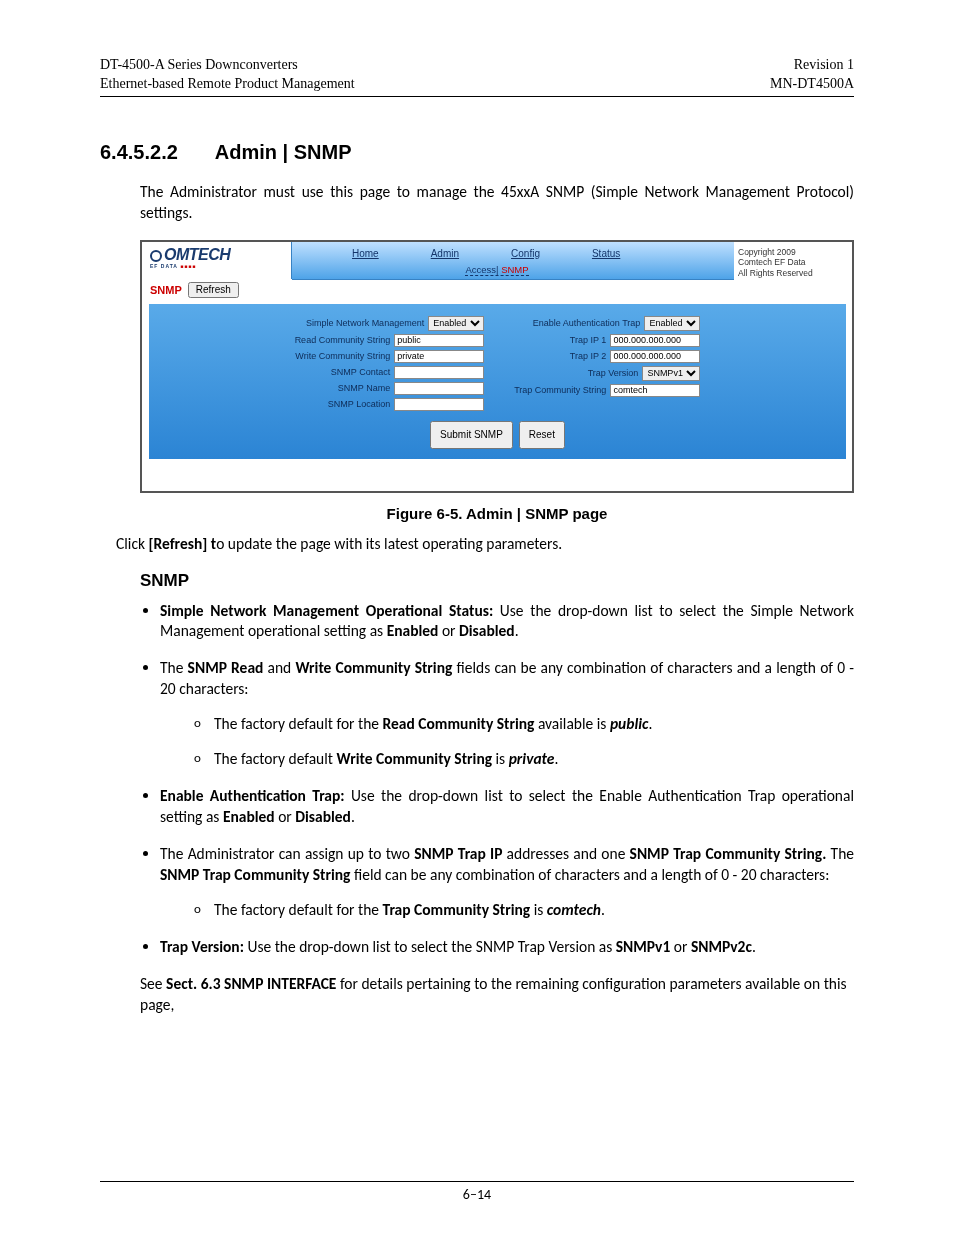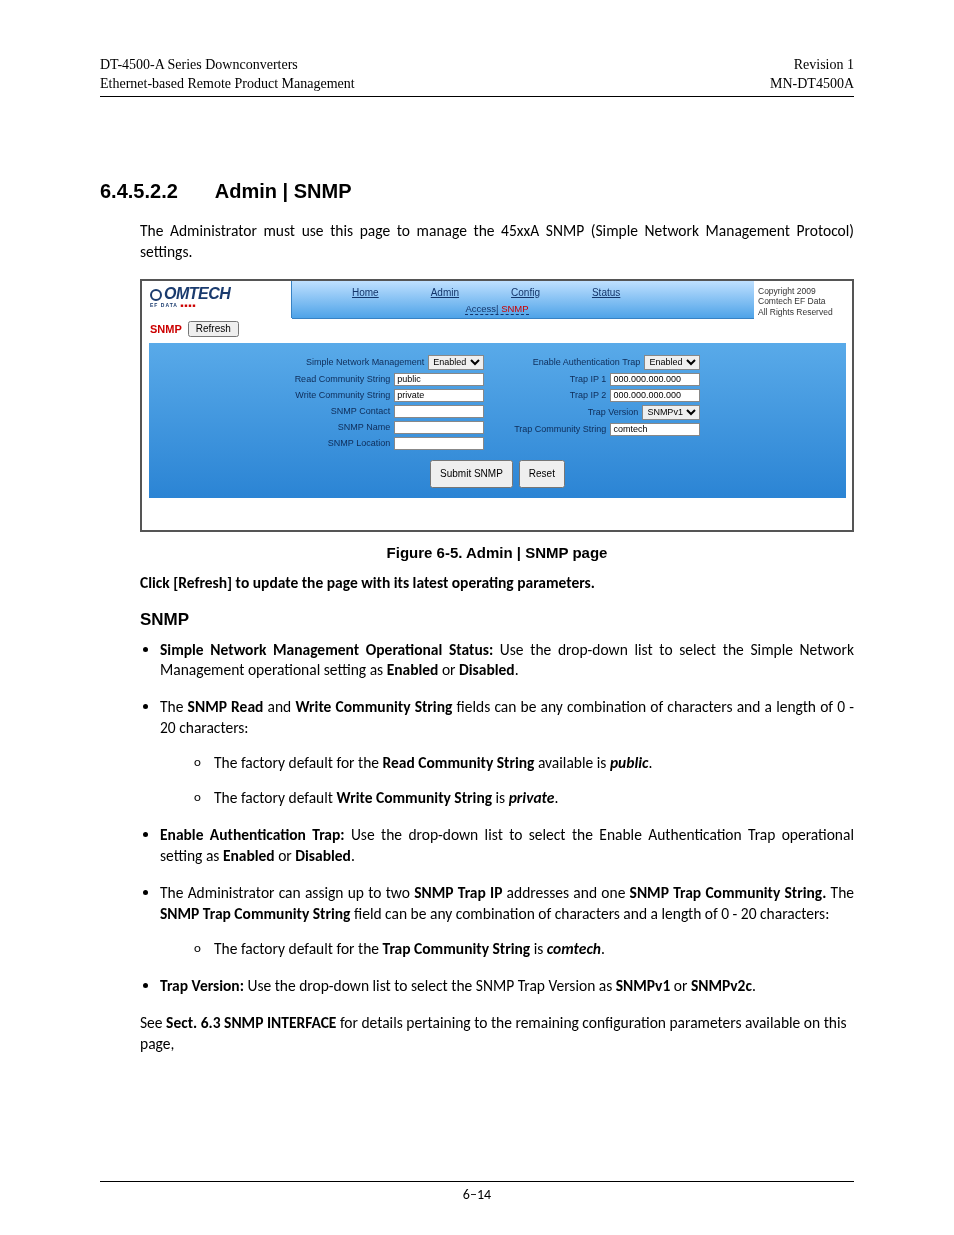--- a/index.html
+++ b/index.html
@@ -25,21 +25,21 @@
   }
   .hdr-left, .hdr-right { line-height: 1.35; font-family: Liberation Serif, serif; }
   .hdr-right { text-align: right; }
 
   h1.section-title {
     font-family: Arial, sans-serif;
     font-weight: bold;
     font-size: 20px;
     margin: 44px 0 18px 0;
   }
-  h1.section-title .num { display:inline-block; min-width: 110px; margin-top: 39px; }
+  h1.section-title .num { display:inline-block; min-width: 110px; }
 
   .body-indent { margin-left: 40px; }
   .para { font-size: 15.5px; line-height: 1.35; margin: 0 0 16px 0; }
   .justify { text-align: justify; }
 
   
   .snmp-shot {
     border: 2px solid #555;
     margin: 6px 0 10px 0;
     background: #fff;
@@ -74,21 +74,21 @@
     white-space: nowrap;
   }
   .shot-logo .globe{
     display:inline-block;width:12px;height:12px;border:2px solid #1a3b6e;border-radius:50%;vertical-align:middle;margin-right:2px;
   }
   .shot-logo small{display:block;font-size:5px;font-style:normal;letter-spacing:1px;color:#1a3b6e;margin-top:1px;}
   .shot-logo small b{color:#c00;}
   .nav-items { display:flex; gap: 52px; margin-left: 60px; }
   .nav-item { color:#14356a; font-size:10px; cursor:pointer;text-decoration:underline; }
   .shot-copy {
-    width: 98px;
+    width: 118px;
     font-size: 8.5px;
     color:#333;
     padding: 4px 4px 0 4px;
     line-height:1.25;
   }
   .subnav {
     font-size: 9.5px;
     text-align:center;
     color:#14356a;
     border-bottom: 1px dashed #14356a;
@@ -256,21 +256,21 @@
           <button>Submit SNMP</button>
           <button>Reset</button>
         </div>
       </div>
       <div class="shot-footer-space"></div>
     </div>
 
     <div class="fig-caption">Figure 6-5. Admin | SNMP page</div>
   </div>
 
-  <p class="para" style="margin-left:40px;font-weight:bold;">
+  <p class="para" style="margin-left:16px;">
     <span>Click </span><b>[Refresh] t</b><span>o update the page with its latest operating parameters.</span>
   </p>
 
   <div class="body-indent">
     <div class="subhead">SNMP</div>
   </div>
 
   <ul class="bullets">
     <li>
       <b>Simple Network Management Operational Status:</b><span> Use the drop-down list to select the Simple Network Management operational setting as </span><b>Enabled</b><span> or </span><b>Disabled</b><span>.</span>

